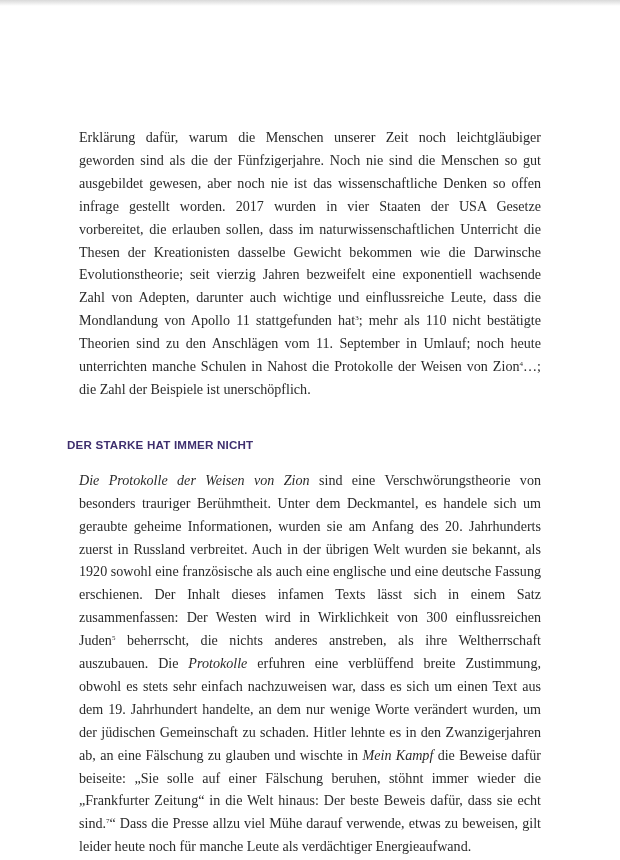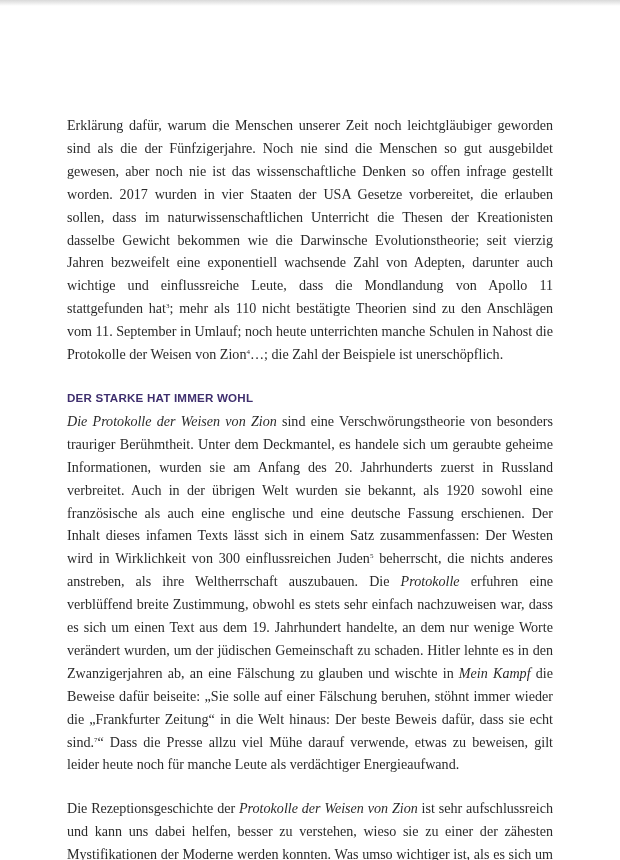--- a/index.html
+++ b/index.html
@@ -13,21 +13,21 @@
     background: linear-gradient(#d9d9d9, #ffffff);
   }
   .page {
     position: absolute; left: 67px; top: 114px; width: 486px;
     font-family: "Liberation Serif", "DejaVu Serif", serif;
     font-size: 14.1px;
     line-height: 22.9px;
     color: #2a2a2a;
   }
   p {
-    margin: 0;
+    margin: 12px;
     text-align: justify;
     hyphens: manual;
   }
   p.last-line-left { text-align-last: left; }
   h2 {
     margin: 0;
     font-family: "Liberation Sans", "DejaVu Sans", sans-serif;
     font-weight: bold;
     font-size: 11.6px;
     letter-spacing: 0.2px;
@@ -43,20 +43,20 @@
 <body>
 
 <div class="top-shade"></div>
 
 <div class="page">
 
   <p class="last-line-left"><span>Erklärung dafür, warum die Menschen unserer Zeit noch leichtgläubiger geworden sind als die der Fünfzigerjahre. Noch nie sind die Menschen so gut ausgebildet gewesen, aber noch nie ist das wissenschaftliche Denken so offen infrage gestellt worden. 2017 wurden in vier Staaten der USA Gesetze vorbereitet, die erlauben sollen, dass im naturwissenschaftlichen Unterricht die Thesen der Kreationisten dasselbe Gewicht bekommen wie die Darwin­sche Evolutionstheorie; seit vierzig Jahren bezweifelt eine exponentiell wachsende Zahl von Adepten, darunter auch wichtige und einflussreiche Leute, dass die Mondlandung von Apollo 11 stattgefunden hat</span><sup>3</sup><span>; mehr als 110 nicht bestätigte Theorien sind zu den Anschlägen vom 11. September in Umlauf; noch heute unterrichten manche Schulen in Nahost die Protokolle der Weisen von Zion</span><sup>4</sup><span>…; die Zahl der Beispiele ist unerschöpflich.</span></p>
 
   <div class="gap-1"></div>
 
-  <h2>DER STARKE HAT IMMER WOHL</h2>
+  <h2>DER STARKE HAT IMMER NICHT</h2>
   <p class="last-line-left"><em>Die Protokolle der Weisen von Zion</em><span> sind eine Verschwörungstheorie von besonders trauriger Berühmtheit. Unter dem Deckmantel, es handele sich um geraubte geheime Informationen, wurden sie am Anfang des 20. Jahrhunderts zuerst in Russland verbreitet. Auch in der üb­rigen Welt wurden sie bekannt, als 1920 sowohl eine französische als auch eine englische und eine deutsche Fassung erschienen. Der Inhalt dieses infamen Texts lässt sich in einem Satz zusammenfassen: Der Westen wird in Wirklichkeit von 300 einflussreichen Juden</span><sup>5</sup><span> beherrscht, die nichts anderes anstreben, als ihre Weltherrschaft auszubauen. Die </span><em>Protokolle</em><span> erfuhren eine verblüffend breite Zustimmung, obwohl es stets sehr einfach nachzuweisen war, dass es sich um einen Text aus dem 19. Jahrhundert handelte, an dem nur wenige Worte verändert wurden, um der jüdischen Gemeinschaft zu schaden. Hitler lehnte es in den Zwanzigerjahren ab, an eine Fälschung zu glauben und wischte in </span><em>Mein Kampf</em><span> die Beweise dafür beiseite: „Sie solle auf einer Fälschung beruhen, stöhnt immer wieder die „Frankfurter Zeitung“ in die Welt hinaus: Der beste Beweis dafür, dass sie echt sind.</span><sup>7</sup><span>“ Dass die Presse allzu viel Mühe darauf verwende, etwas zu beweisen, gilt leider heute noch für manche Leute als verdächtiger Energieaufwand.</span></p>
 
   <div class="gap-2"></div>
 
   <p style="text-align-last: justify;"><span>Die Rezeptionsgeschichte der </span><em>Protokolle der Weisen von Zion</em><span> ist sehr aufschlussreich und kann uns dabei helfen, besser zu verstehen, wieso sie zu einer der zähesten Mystifikationen der Moderne werden konnten. Was umso wichtiger ist, als es sich um eine Geschichte handelt, die durchaus in Ereignissen der jüngsten Zeit nachhallt. Sie beginnt anfangs der Zwanzigerjahre in Deutschland. Seit der Niederlage vom November 1918 durchlief das Land eine tiefe Krise. Zum ersten Mal in seiner Geschichte hatte das Land eine demokra-</span></p>
 
 </div>
 
 </body></html>

